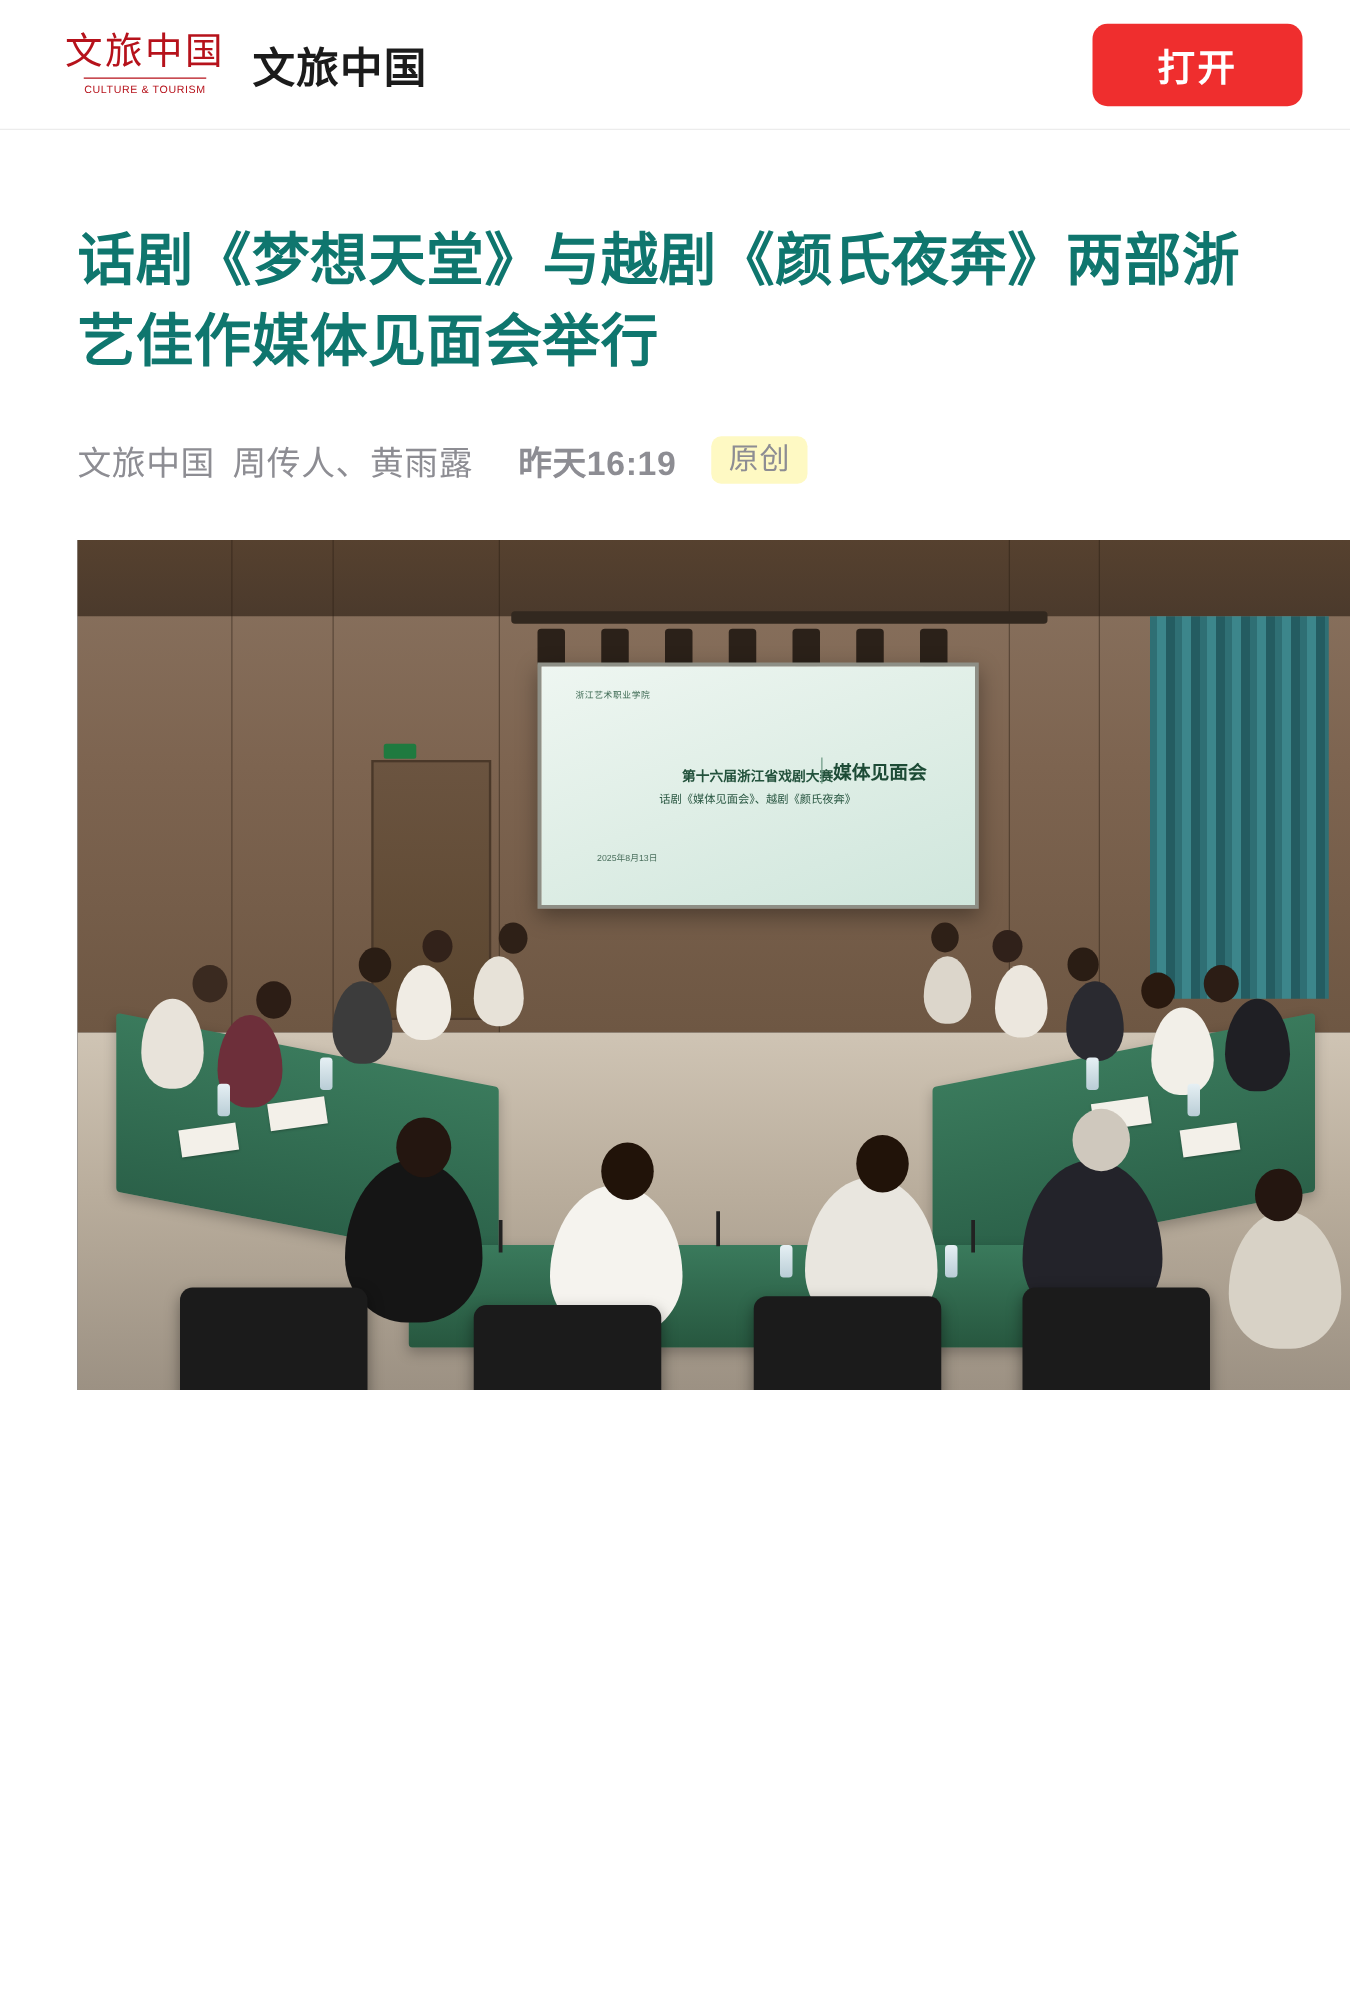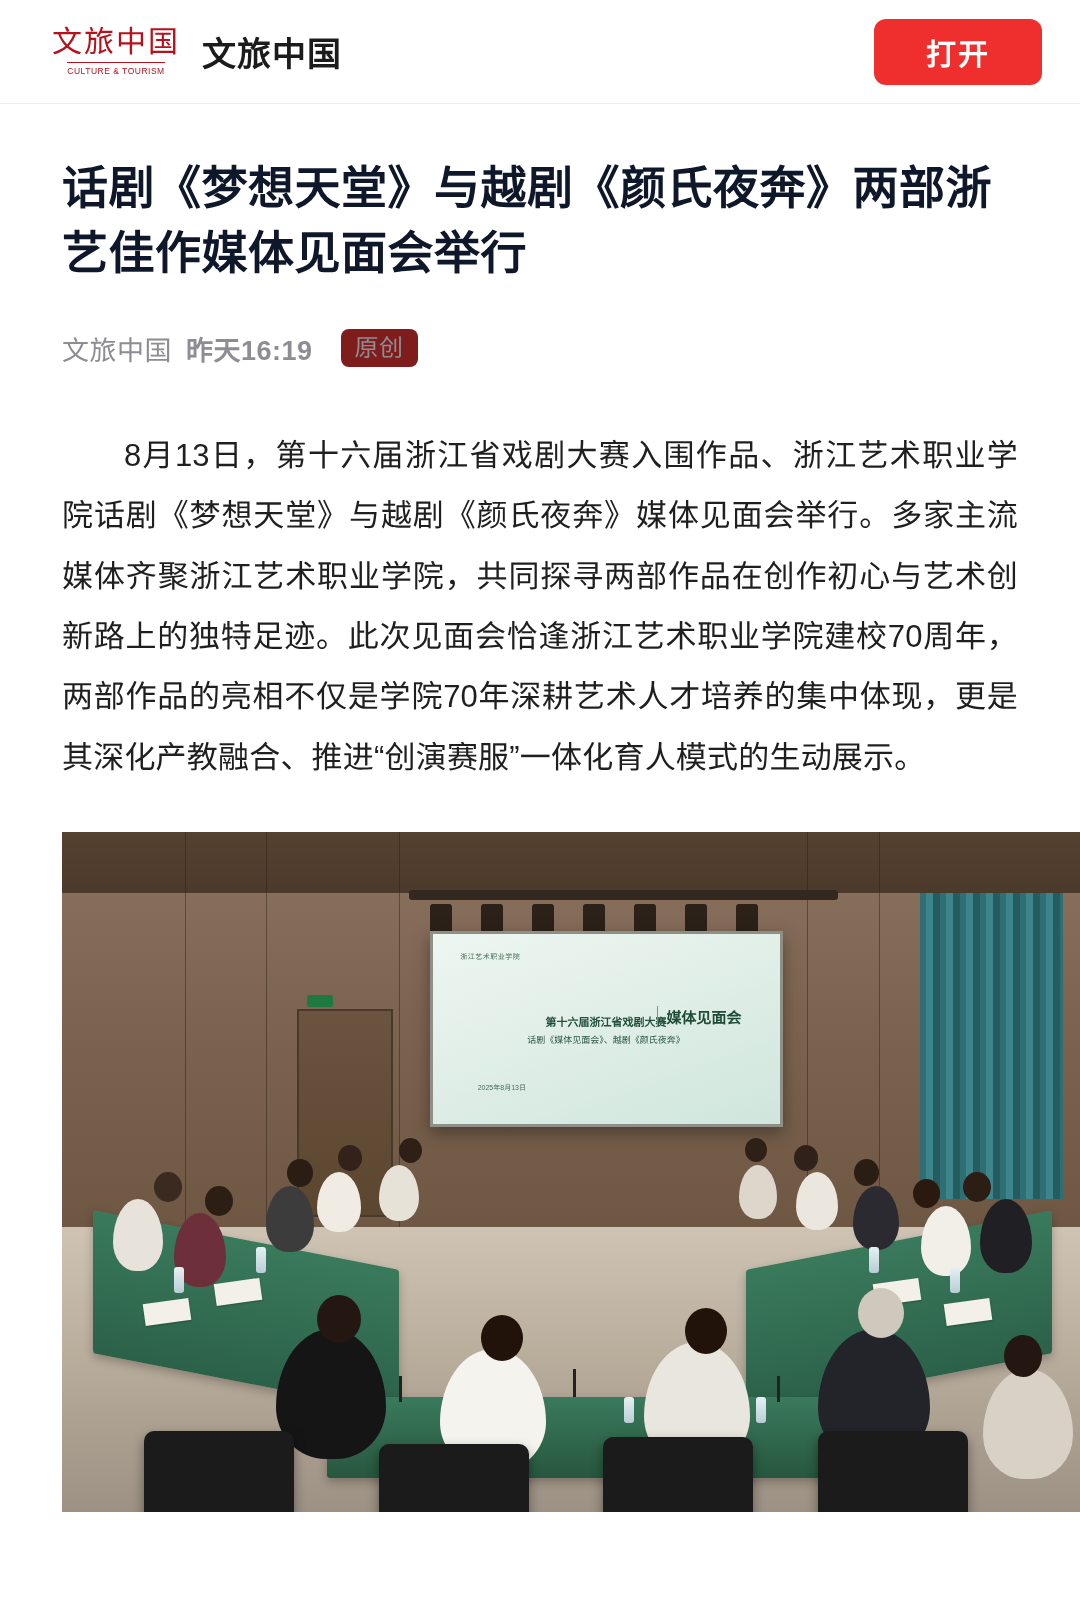--- a/index.html
+++ b/index.html
@@ -74,40 +74,40 @@
     font-family: "Liberation Sans", sans-serif;
     text-align: center;
   }
 
   
   .article {
     padding: 0 62px;
     box-sizing: border-box;
   }
   .headline {
-    margin: 52px 0 0 0;
+    margin: 72px 0 0 0;
     font-size: 46px;
     font-weight: bold;
     line-height: 1.42;
-    color: #0f172a;
+    color: #0f766e;
     letter-spacing: 0.5px;
   }
   .meta {
     margin-top: 42px;
     display: flex;
     align-items: center;
     font-size: 27px;
     color: #8d8d93;
     letter-spacing: 0.5px;
   }
   .meta .source { margin-right: 14px; }
   .meta .authors { margin-right: 36px; }
   .meta .time { margin-right: 28px; font-weight: bold; }
   .meta .tag {
-    background: #7f1d1d;
+    background: #fef9c3;
     color: #8d8d93;
     border-radius: 8px;
     padding: 7px 14px;
     font-size: 24px;
     line-height: 1;
   }
 
   .body-text {
     margin-top: 58px;
     font-size: 31px;
@@ -294,25 +294,25 @@
   <div class="appbar-title">文旅中国</div>
   <button class="open-btn">打开</button>
 </div>
 
 <div class="article">
 
   <h1 class="headline">话剧《梦想天堂》与越剧《颜氏夜奔》两部浙艺佳作媒体见面会举行</h1>
 
   <div class="meta">
     <span class="source">文旅中国</span>
+    <span class="authors">周传人、黄雨露</span>
     <span class="time">昨天16:19</span>
     <span class="tag">原创</span>
   </div>
 
-  <p class="body-text">8月13日，第十六届浙江省戏剧大赛入围作品、浙江艺术职业学院话剧《梦想天堂》与越剧《颜氏夜奔》媒体见面会举行。多家主流媒体齐聚浙江艺术职业学院，共同探寻两部作品在创作初心与艺术创新路上的独特足迹。此次见面会恰逢浙江艺术职业学院建校70周年，两部作品的亮相不仅是学院70年深耕艺术人才培养的集中体现，更是其深化产教融合、推进“创演赛服”一体化育人模式的生动展示。</p>
 
   <div class="figure">
     <div class="photo">
 
       <div class="wall"></div>
       <div class="ceiling"></div>
 
       <div class="wall-panel" style="left:12%"></div>
       <div class="wall-panel" style="left:20%"></div>
       <div class="wall-panel" style="left:33%"></div>

